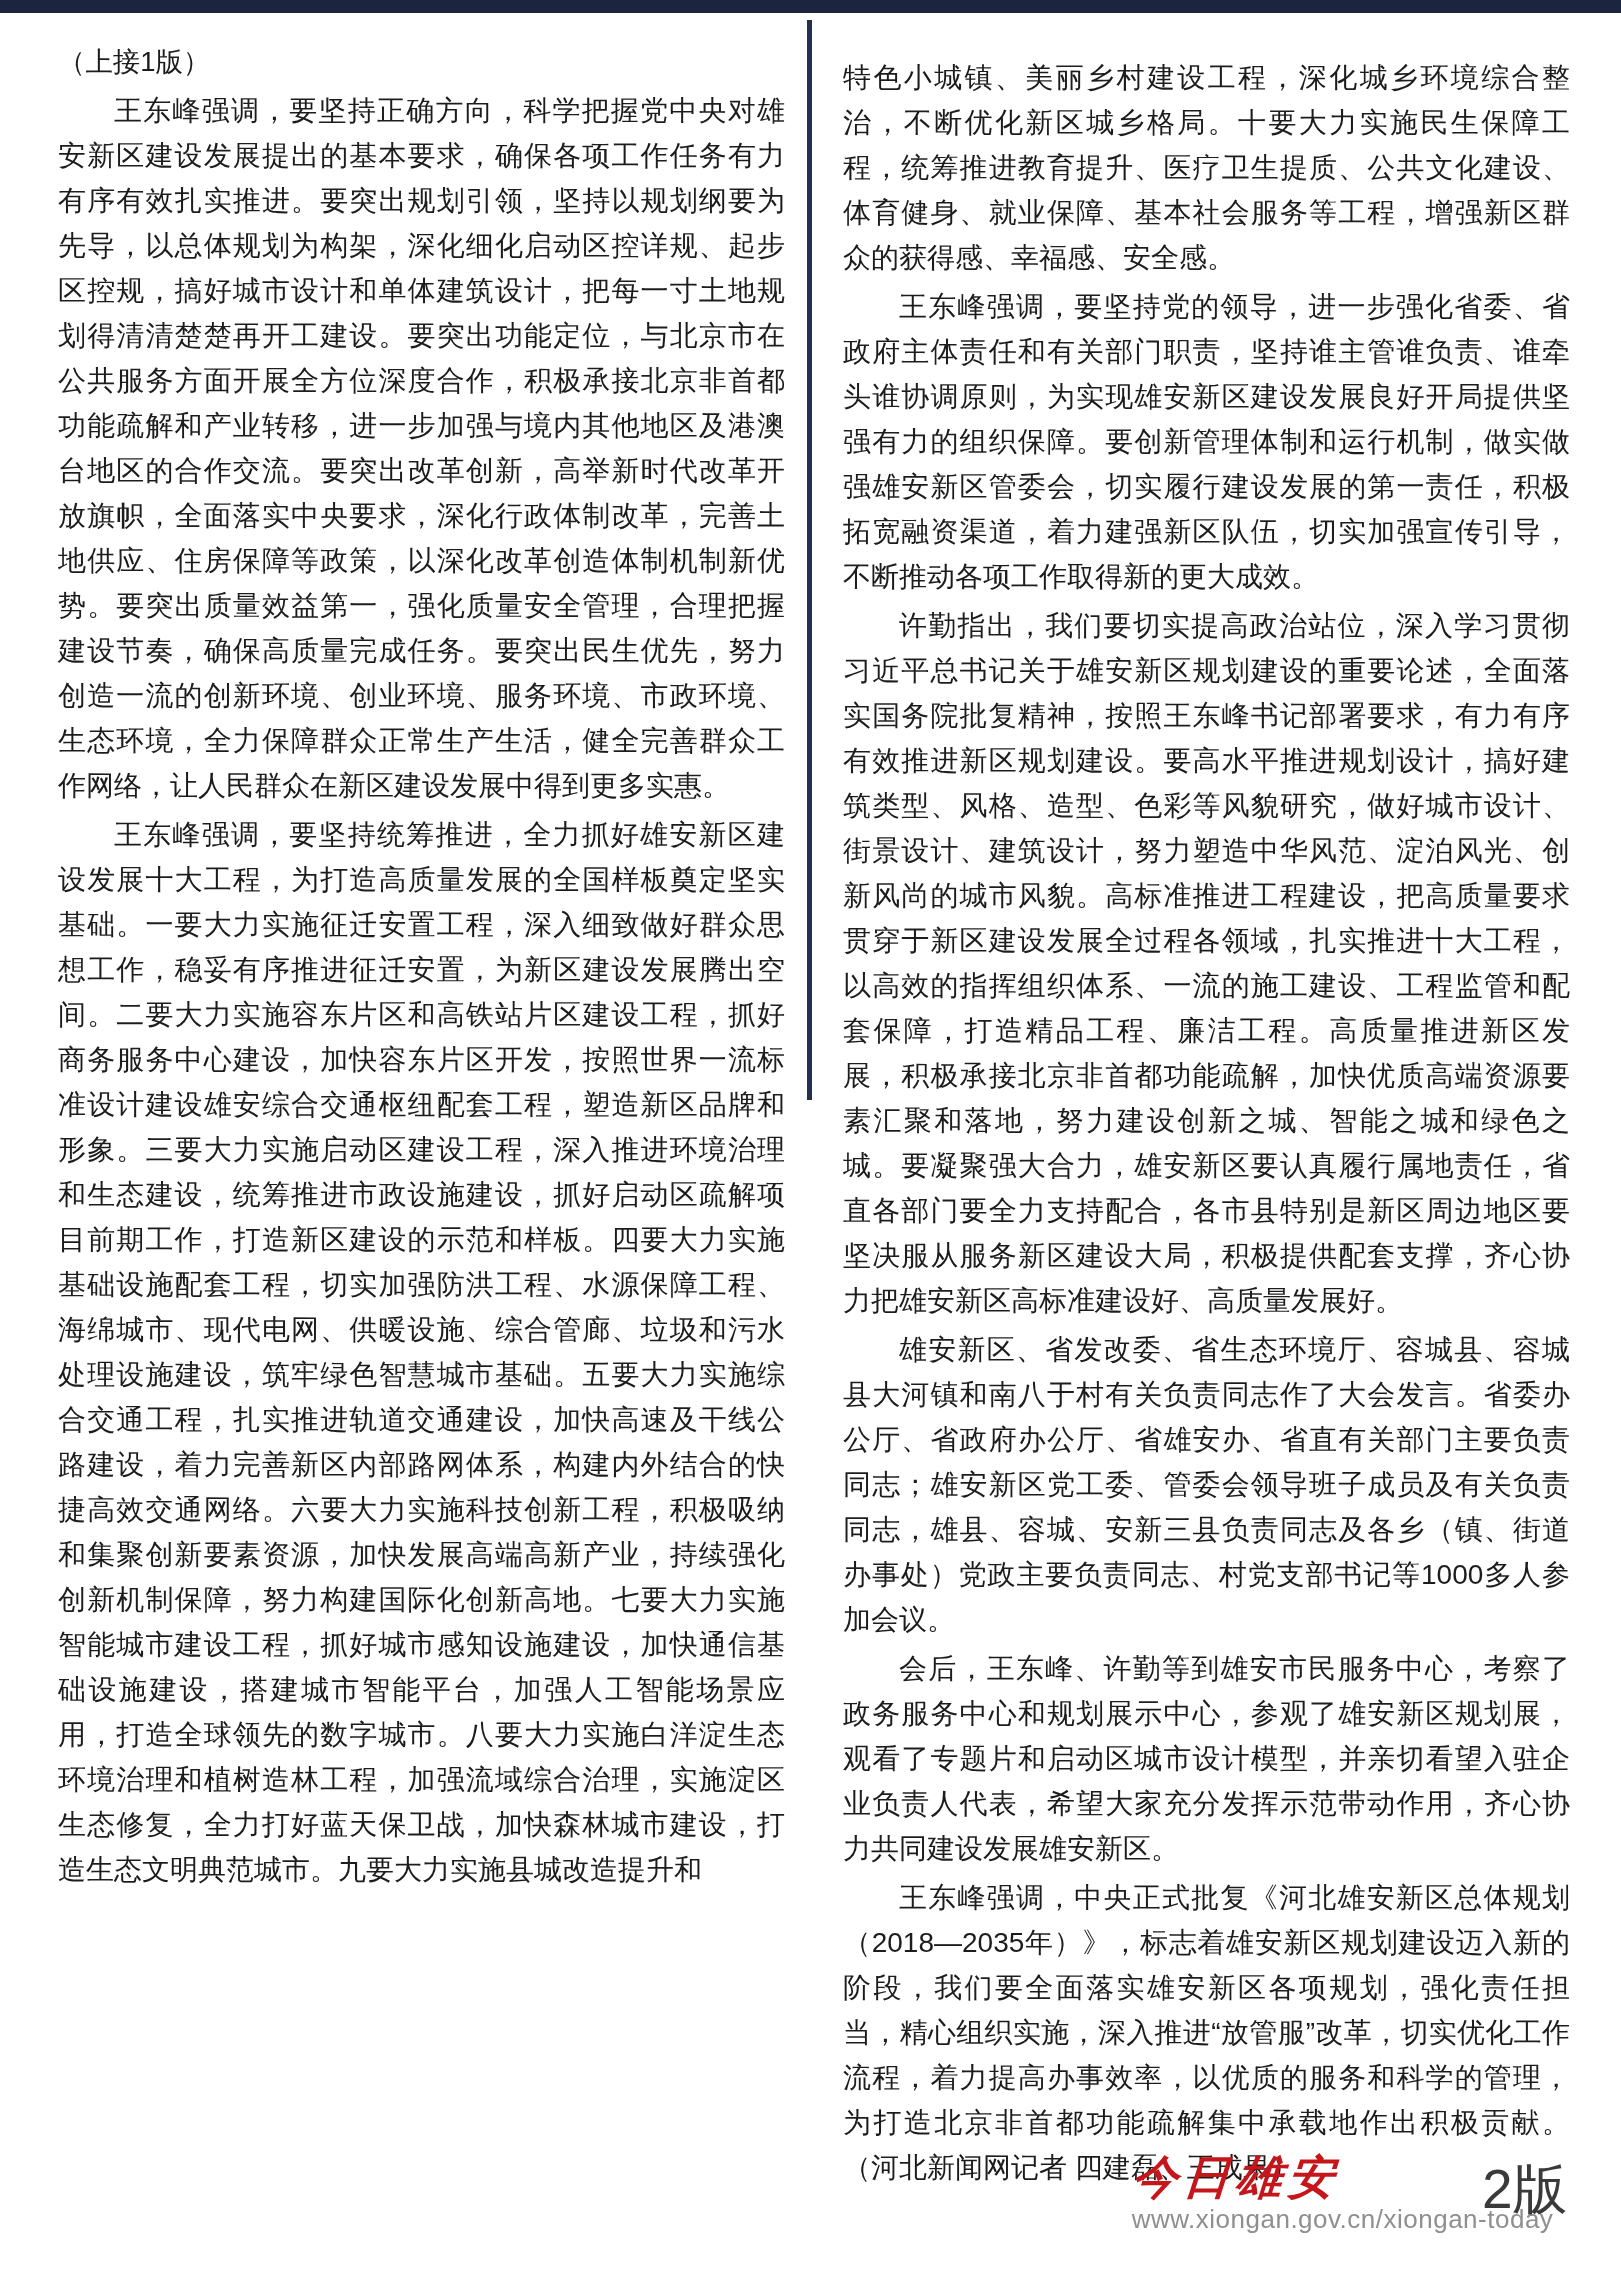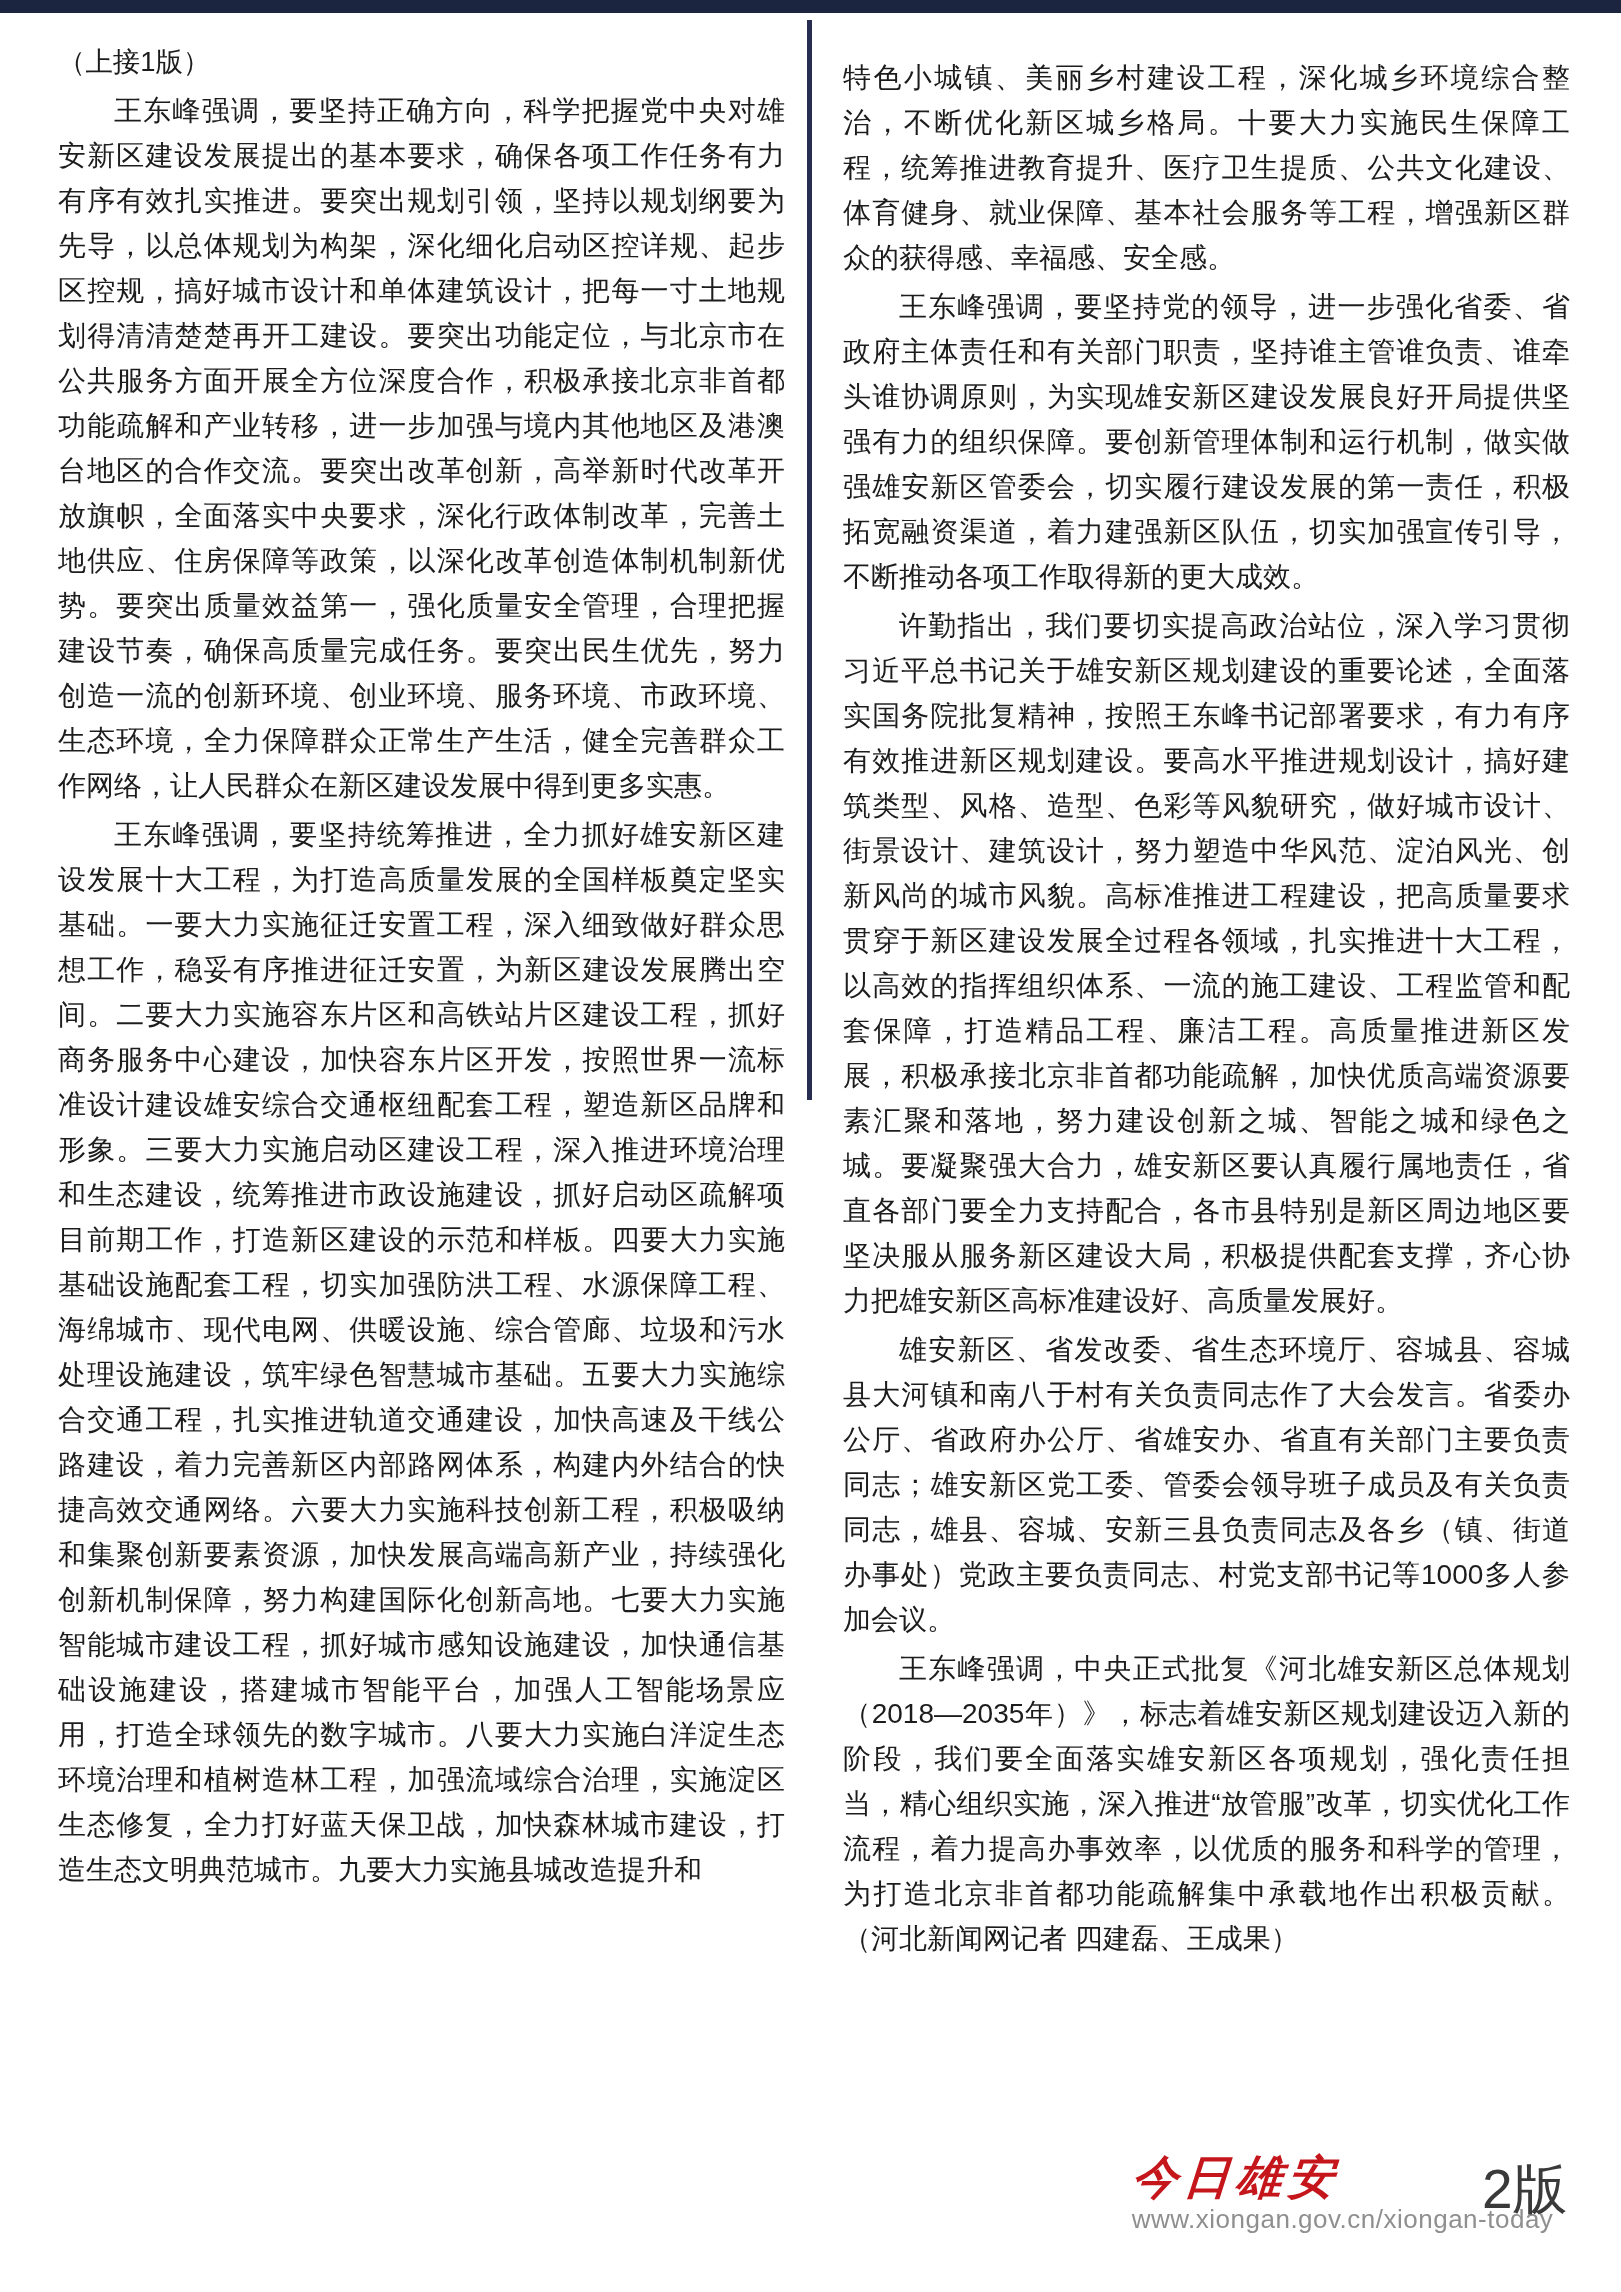--- a/index.html
+++ b/index.html
@@ -79,20 +79,21 @@
   <p class="continued-note">（上接1版）</p>
   <p class="indent">王东峰强调，要坚持正确方向，科学把握党中央对雄安新区建设发展提出的基本要求，确保各项工作任务有力有序有效扎实推进。要突出规划引领，坚持以规划纲要为先导，以总体规划为构架，深化细化启动区控详规、起步区控规，搞好城市设计和单体建筑设计，把每一寸土地规划得清清楚楚再开工建设。要突出功能定位，与北京市在公共服务方面开展全方位深度合作，积极承接北京非首都功能疏解和产业转移，进一步加强与境内其他地区及港澳台地区的合作交流。要突出改革创新，高举新时代改革开放旗帜，全面落实中央要求，深化行政体制改革，完善土地供应、住房保障等政策，以深化改革创造体制机制新优势。要突出质量效益第一，强化质量安全管理，合理把握建设节奏，确保高质量完成任务。要突出民生优先，努力创造一流的创新环境、创业环境、服务环境、市政环境、生态环境，全力保障群众正常生产生活，健全完善群众工作网络，让人民群众在新区建设发展中得到更多实惠。</p>
   <p class="indent">王东峰强调，要坚持统筹推进，全力抓好雄安新区建设发展十大工程，为打造高质量发展的全国样板奠定坚实基础。一要大力实施征迁安置工程，深入细致做好群众思想工作，稳妥有序推进征迁安置，为新区建设发展腾出空间。二要大力实施容东片区和高铁站片区建设工程，抓好商务服务中心建设，加快容东片区开发，按照世界一流标准设计建设雄安综合交通枢纽配套工程，塑造新区品牌和形象。三要大力实施启动区建设工程，深入推进环境治理和生态建设，统筹推进市政设施建设，抓好启动区疏解项目前期工作，打造新区建设的示范和样板。四要大力实施基础设施配套工程，切实加强防洪工程、水源保障工程、海绵城市、现代电网、供暖设施、综合管廊、垃圾和污水处理设施建设，筑牢绿色智慧城市基础。五要大力实施综合交通工程，扎实推进轨道交通建设，加快高速及干线公路建设，着力完善新区内部路网体系，构建内外结合的快捷高效交通网络。六要大力实施科技创新工程，积极吸纳和集聚创新要素资源，加快发展高端高新产业，持续强化创新机制保障，努力构建国际化创新高地。七要大力实施智能城市建设工程，抓好城市感知设施建设，加快通信基础设施建设，搭建城市智能平台，加强人工智能场景应用，打造全球领先的数字城市。八要大力实施白洋淀生态环境治理和植树造林工程，加强流域综合治理，实施淀区生态修复，全力打好蓝天保卫战，加快森林城市建设，打造生态文明典范城市。九要大力实施县城改造提升和</p>
 </div>
 
 <div class="col col-right">
   <p>特色小城镇、美丽乡村建设工程，深化城乡环境综合整治，不断优化新区城乡格局。十要大力实施民生保障工程，统筹推进教育提升、医疗卫生提质、公共文化建设、体育健身、就业保障、基本社会服务等工程，增强新区群众的获得感、幸福感、安全感。</p>
   <p class="indent">王东峰强调，要坚持党的领导，进一步强化省委、省政府主体责任和有关部门职责，坚持谁主管谁负责、谁牵头谁协调原则，为实现雄安新区建设发展良好开局提供坚强有力的组织保障。要创新管理体制和运行机制，做实做强雄安新区管委会，切实履行建设发展的第一责任，积极拓宽融资渠道，着力建强新区队伍，切实加强宣传引导，不断推动各项工作取得新的更大成效。</p>
   <p class="indent">许勤指出，我们要切实提高政治站位，深入学习贯彻习近平总书记关于雄安新区规划建设的重要论述，全面落实国务院批复精神，按照王东峰书记部署要求，有力有序有效推进新区规划建设。要高水平推进规划设计，搞好建筑类型、风格、造型、色彩等风貌研究，做好城市设计、街景设计、建筑设计，努力塑造中华风范、淀泊风光、创新风尚的城市风貌。高标准推进工程建设，把高质量要求贯穿于新区建设发展全过程各领域，扎实推进十大工程，以高效的指挥组织体系、一流的施工建设、工程监管和配套保障，打造精品工程、廉洁工程。高质量推进新区发展，积极承接北京非首都功能疏解，加快优质高端资源要素汇聚和落地，努力建设创新之城、智能之城和绿色之城。要凝聚强大合力，雄安新区要认真履行属地责任，省直各部门要全力支持配合，各市县特别是新区周边地区要坚决服从服务新区建设大局，积极提供配套支撑，齐心协力把雄安新区高标准建设好、高质量发展好。</p>
   <p class="indent">雄安新区、省发改委、省生态环境厅、容城县、容城县大河镇和南八于村有关负责同志作了大会发言。省委办公厅、省政府办公厅、省雄安办、省直有关部门主要负责同志；雄安新区党工委、管委会领导班子成员及有关负责同志，雄县、容城、安新三县负责同志及各乡（镇、街道办事处）党政主要负责同志、村党支部书记等1000多人参加会议。</p>
+  <p class="indent">会后，王东峰、许勤等到雄安市民服务中心，考察了政务服务中心和规划展示中心，参观了雄安新区规划展，观看了专题片和启动区城市设计模型，并亲切看望入驻企业负责人代表，希望大家充分发挥示范带动作用，齐心协力共同建设发展雄安新区。</p>
   <p class="indent">王东峰强调，中央正式批复《河北雄安新区总体规划（2018—2035年）》，标志着雄安新区规划建设迈入新的阶段，我们要全面落实雄安新区各项规划，强化责任担当，精心组织实施，深入推进“放管服”改革，切实优化工作流程，着力提高办事效率，以优质的服务和科学的管理，为打造北京非首都功能疏解集中承载地作出积极贡献。（河北新闻网记者 四建磊、王成果）</p>
 </div>
 
 <div class="footer">
   <div class="footer-logo">今日雄安</div>
   <div class="footer-url">www.xiongan.gov.cn/xiongan-today</div>
   <div class="page-number">2版</div>
 </div>
 
 

